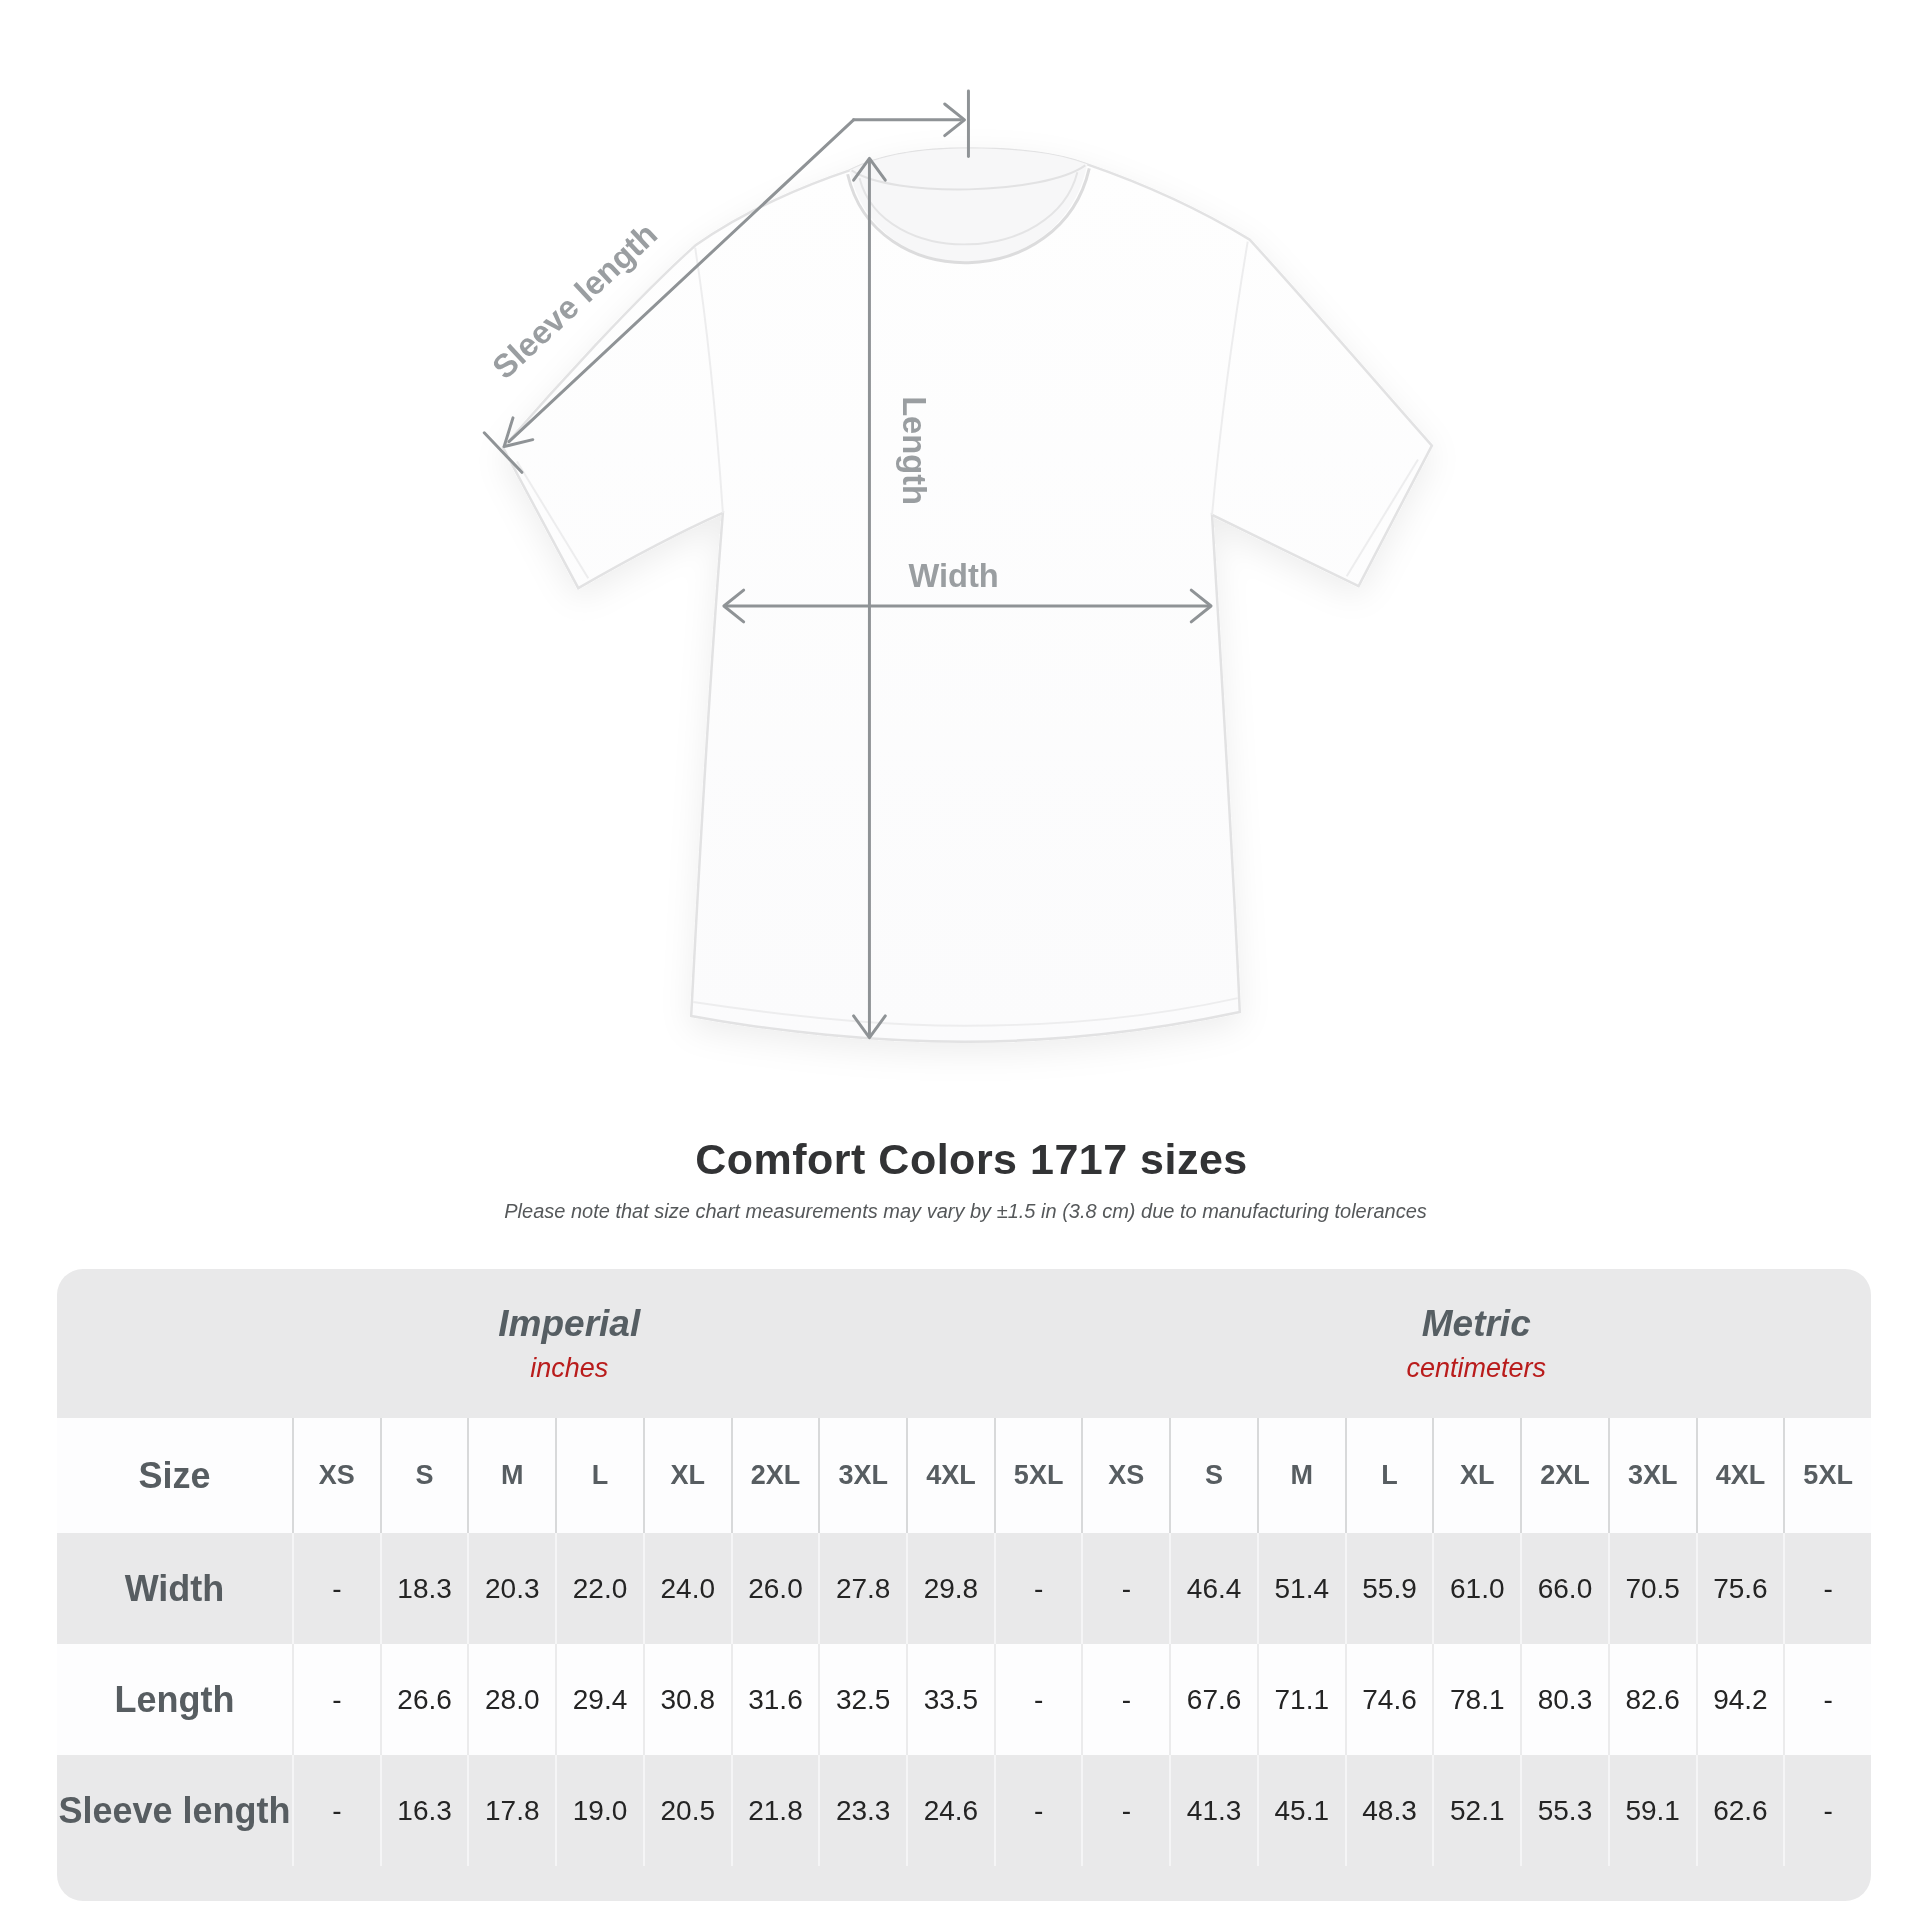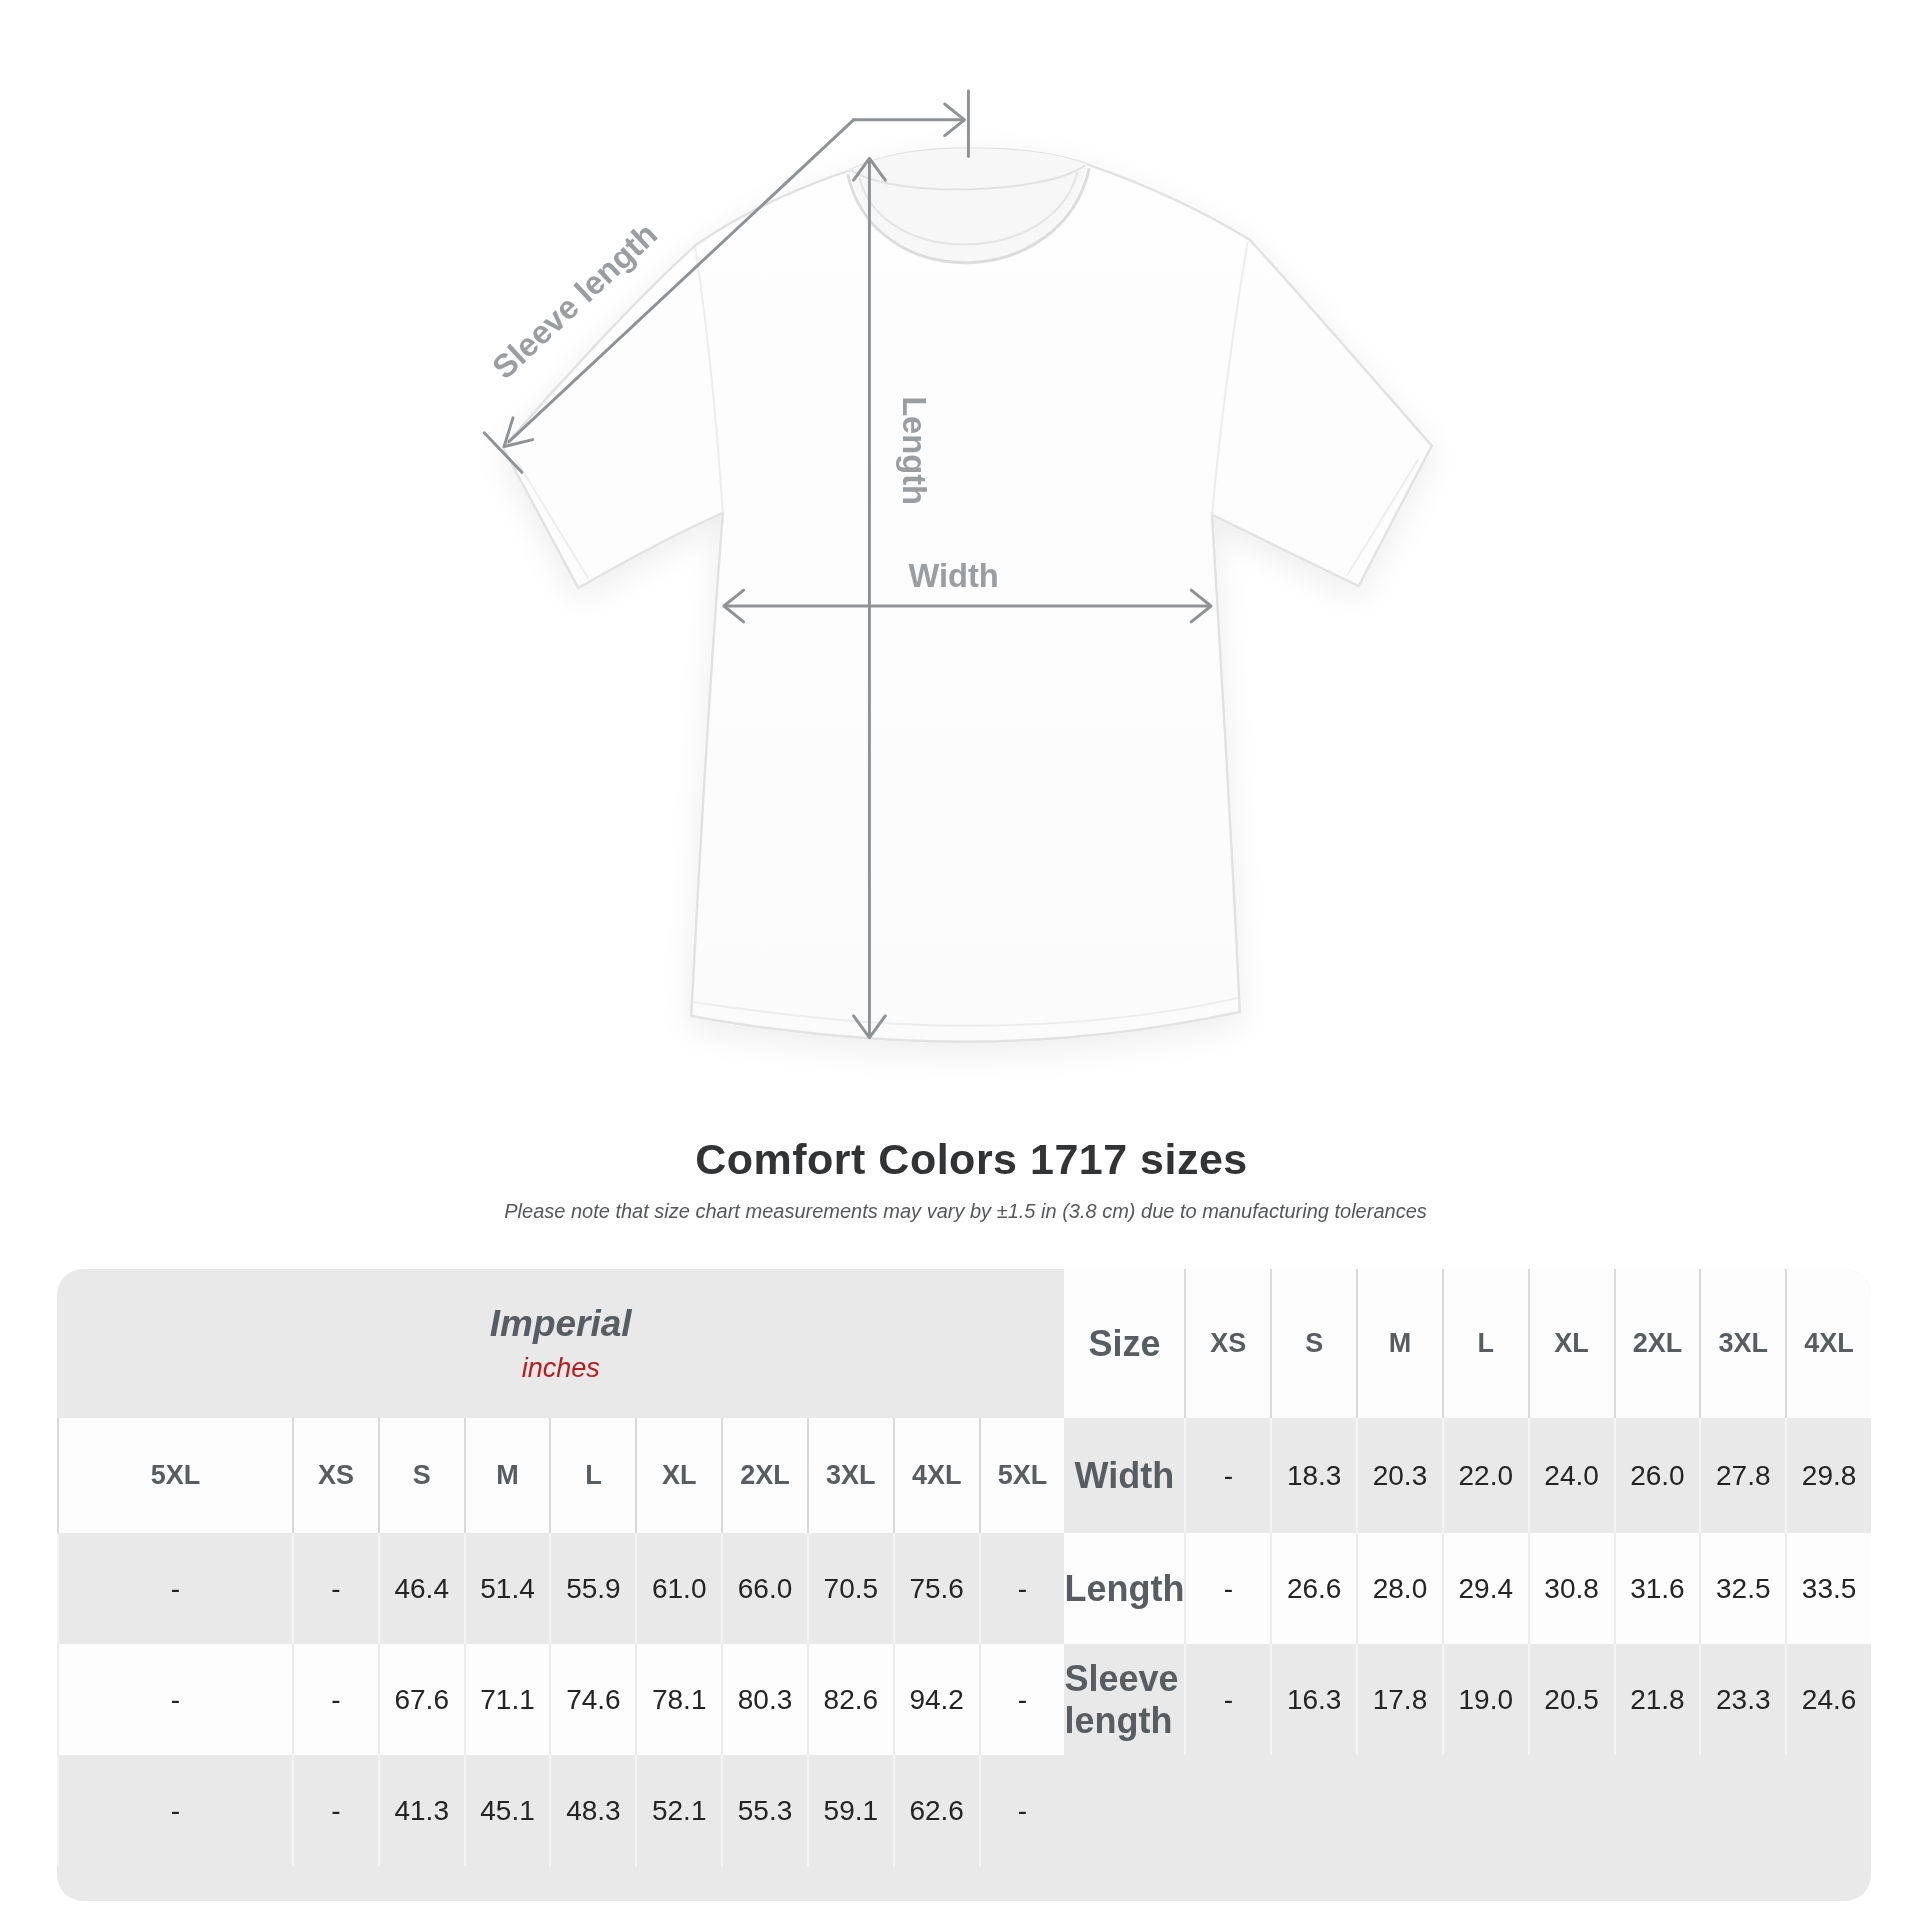--- a/index.html
+++ b/index.html
@@ -117,20 +117,24 @@
 </div>
 
 <div class="page-title">Comfort Colors 1717 sizes</div>
 <div class="page-subtitle">Please note that size chart measurements may vary by ±1.5 in (3.8 cm) due to manufacturing tolerances</div>
 
 <div class="size-table">
 
   <div class="cell sec">
     <div class="sec-title">Imperial</div>
     <div class="sec-sub">inches</div>
+  </div>
+  <div class="cell sec metric-sec">
+    <div class="sec-title">Metric</div>
+    <div class="sec-sub">centimeters</div>
   </div>
 
   <div class="cell hrow lbl">Size</div>
   <div class="cell hrow sz bl">XS</div>
   <div class="cell hrow sz bl">S</div>
   <div class="cell hrow sz bl">M</div>
   <div class="cell hrow sz bl">L</div>
   <div class="cell hrow sz bl">XL</div>
   <div class="cell hrow sz bl">2XL</div>
   <div class="cell hrow sz bl">3XL</div>

